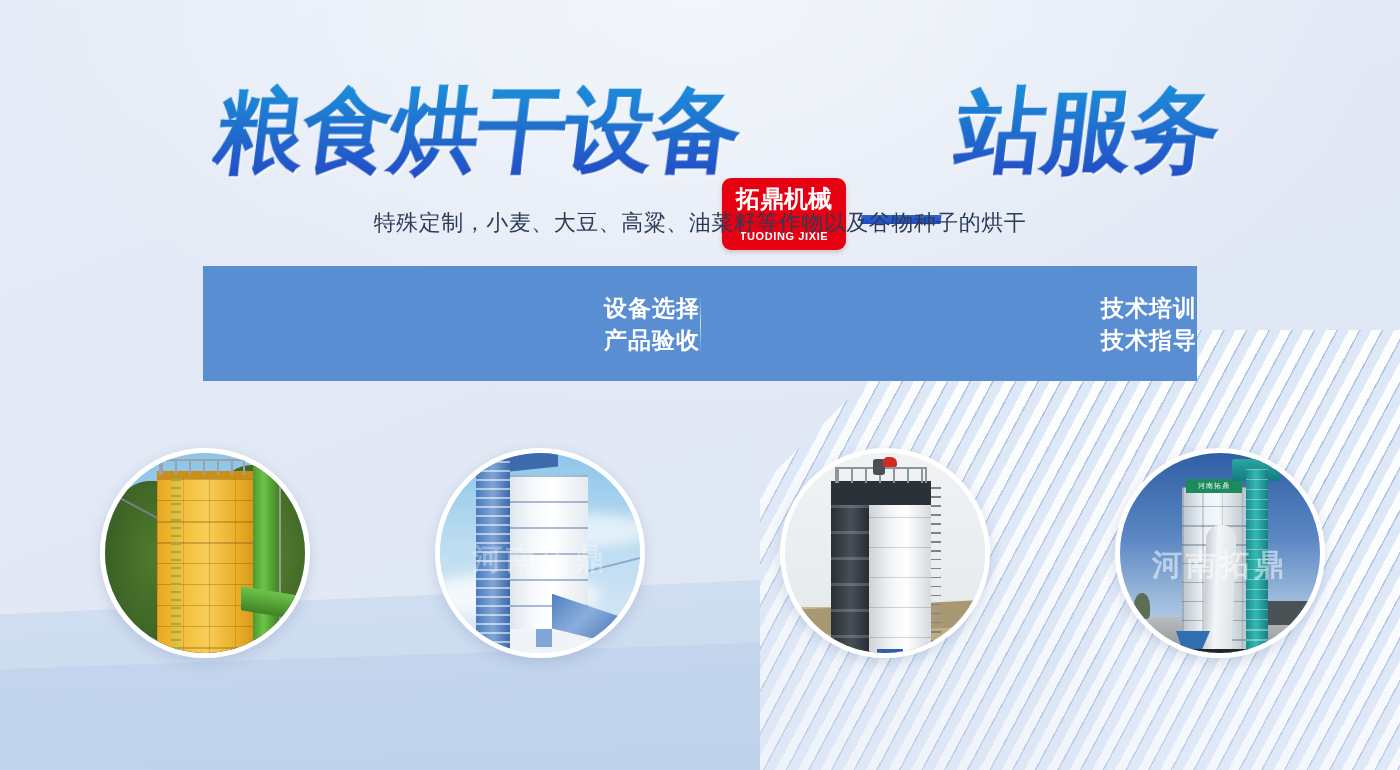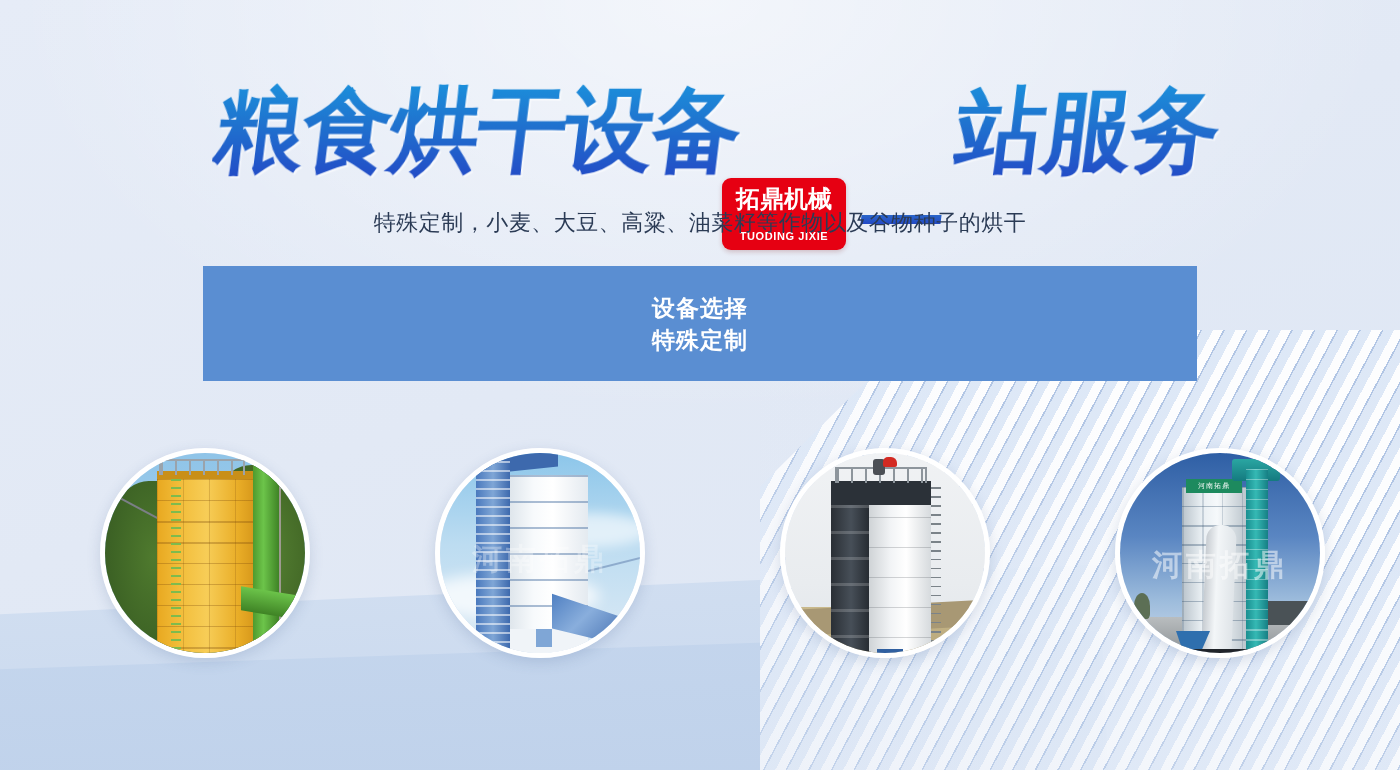--- a/index.html
+++ b/index.html
@@ -116,21 +116,21 @@
   
   .feature-bar {
     position:absolute; left:203px; top:266px;
     width:994px; height:115px;
     background:#5a8ed2;
     display:flex; align-items:center;
   }
   .feature-col {
     flex:1; position:relative;
     display:flex; flex-direction:column;
-    align-items:center; justify-content:center;
+    align-items:flex-end; justify-content:center;
     height:100%;
   }
   .feature-col + .feature-col::before {
     content:""; position:absolute; left:0; top:50%;
     transform:translateY(-50%);
     width:1px; height:58px;
     background:linear-gradient(180deg,rgba(255,255,255,0) 0%,rgba(255,255,255,.72) 50%,rgba(255,255,255,0) 100%);
   }
   .feature-line {
     color:#ffffff; font-size:23px; line-height:32px;
@@ -280,21 +280,25 @@
   <div class="hl-right">
     <div class="hl-text part2">站服务</div>
   </div>
 </div>
 
 <div class="subtitle">特殊定制，小麦、大豆、高粱、油菜籽等作物以及谷物种子的烘干</div>
 
 <div class="feature-bar">
   <div class="feature-col">
     <div class="feature-line">设备选择</div>
-    <div class="feature-line">特殊定制</div>
+    <div class="feature-line">产品验收</div>
+  </div>
+  <div class="feature-col">
+    <div class="feature-line">技术培训</div>
+    <div class="feature-line">技术指导</div>
   </div>
 </div>
 
 <div class="photo p1">
   <div class="scene">
     <div class="sky"></div>
     <div class="trees-l"></div>
     <div class="trees-r"></div>
     <div class="wire"></div>
     <div class="tower-top"></div>

